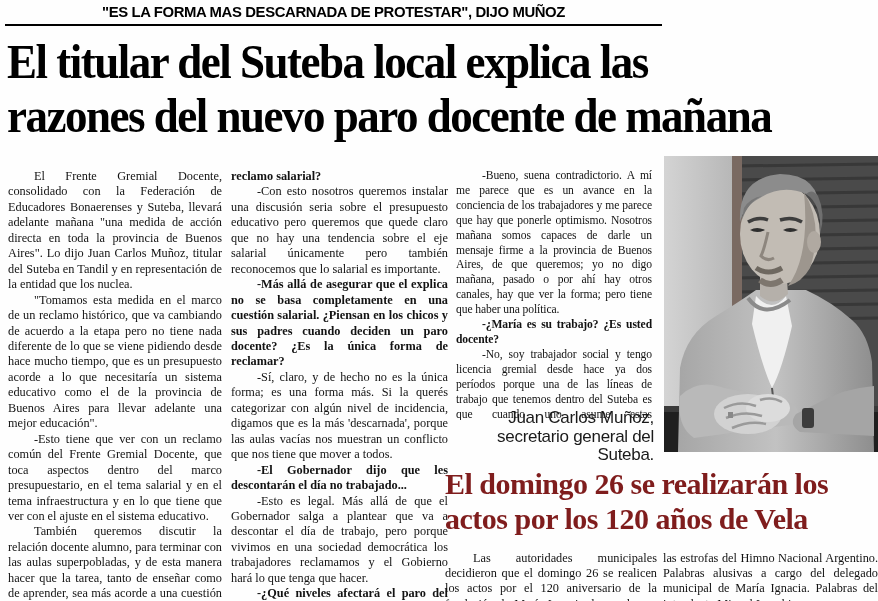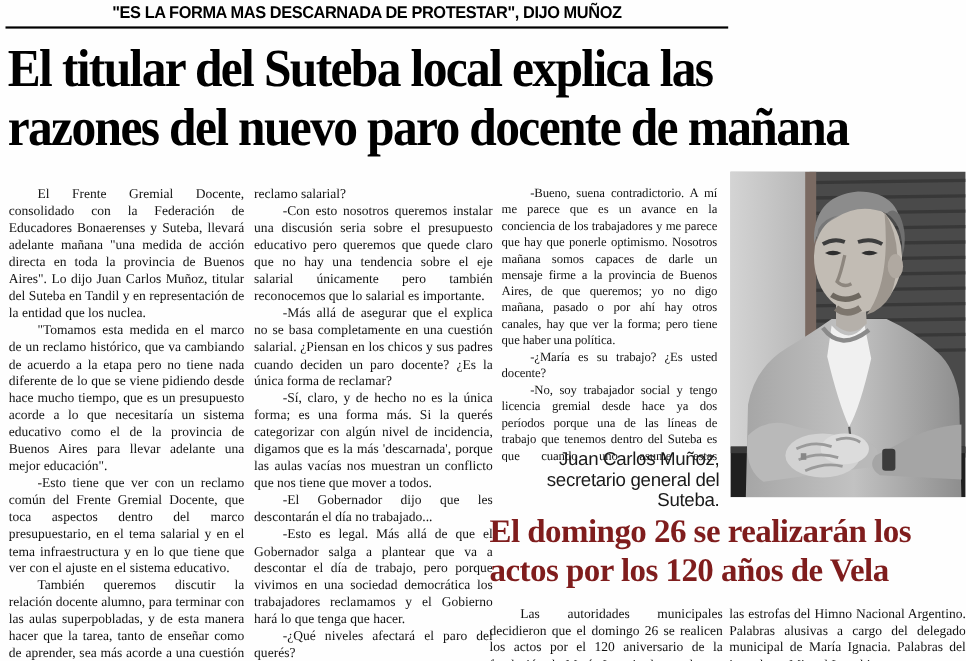--- a/index.html
+++ b/index.html
@@ -14,21 +14,21 @@
   
   #headline{position:absolute;left:7px;top:36px;width:860px;font-weight:bold;color:#000;
             font-size:45px;line-height:1.11;letter-spacing:-1.5px;transform:scaleY(1.08);transform-origin:top left;}
 
   
   .col{position:absolute;top:169px;overflow:hidden;text-align:justify;font-size:12.3px;line-height:15.45px;}
   #col1{left:8px;width:214px;height:449px;}
   #col2{left:231px;width:217px;height:449px;}
   #col3{left:456px;width:196px;height:251px;font-size:11.6px;line-height:14.9px;letter-spacing:-0.1px;}
   .col p{margin:0;text-indent:26px;}
-  .col p.q{font-weight:normal;}
+  .col p.q{font-weight:bold;}
   .col p.cont{text-indent:0;}
 
   
   #photo{position:absolute;left:664px;top:156px;width:214px;height:296px;overflow:hidden;
          background:#bdbdbd;}
 
   
   #caption{position:absolute;left:458px;top:409px;width:196px;text-align:right;
            font-family:"Liberation Sans",sans-serif;font-size:17px;line-height:1.1;
            letter-spacing:-0.3px;color:#1a1a1a;}

